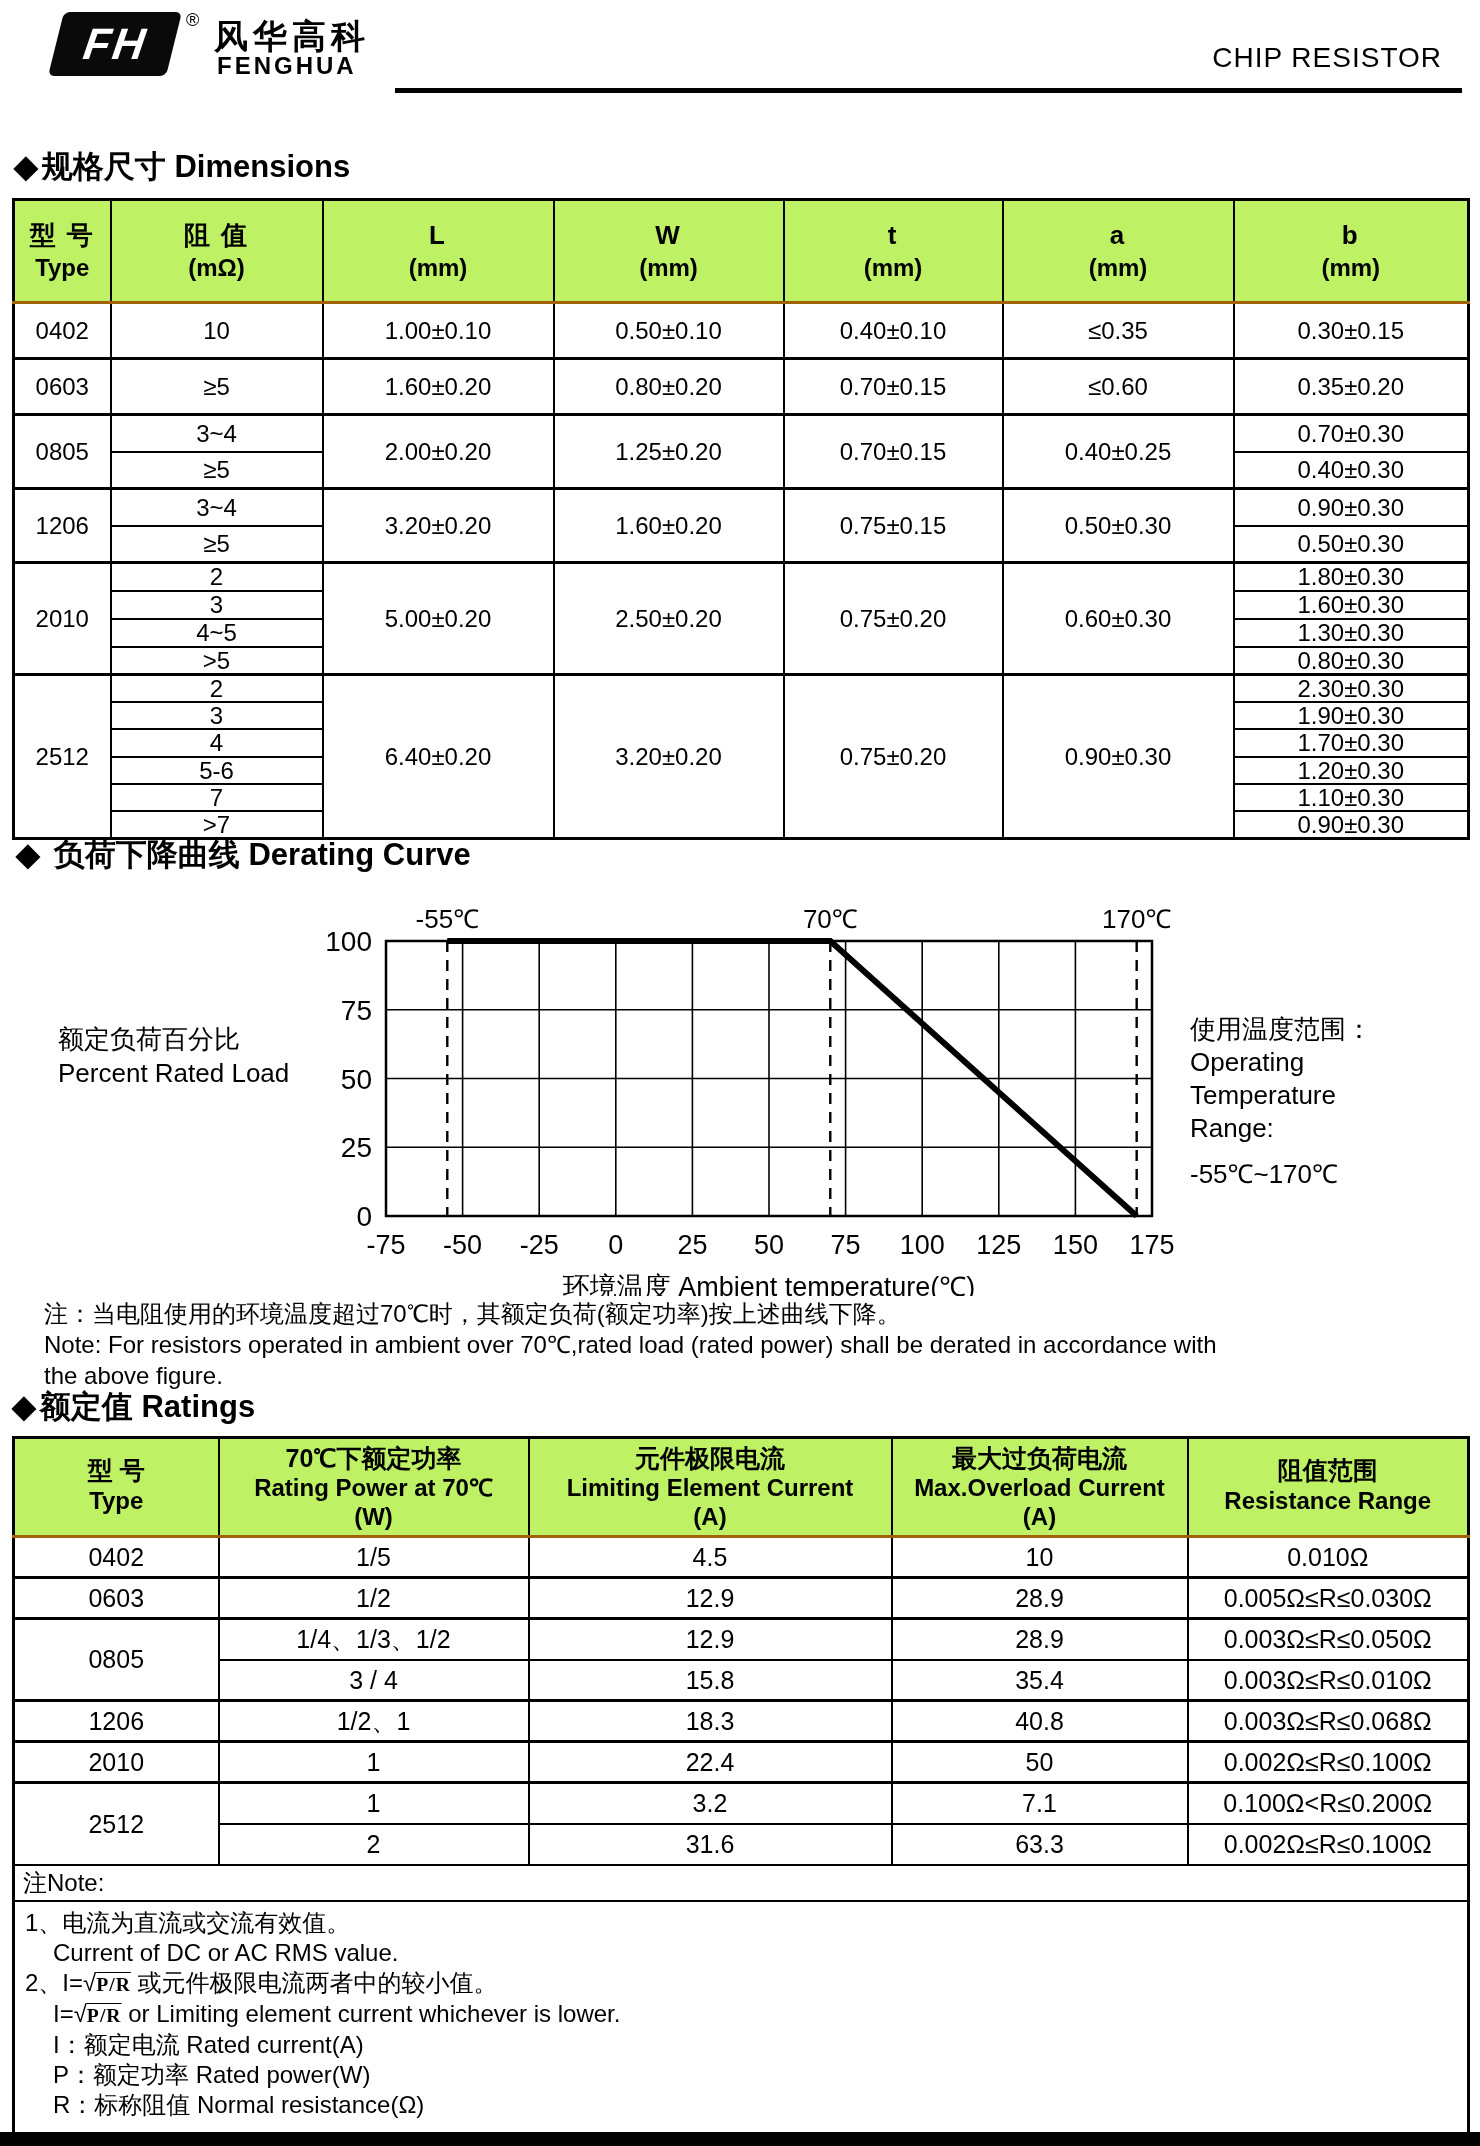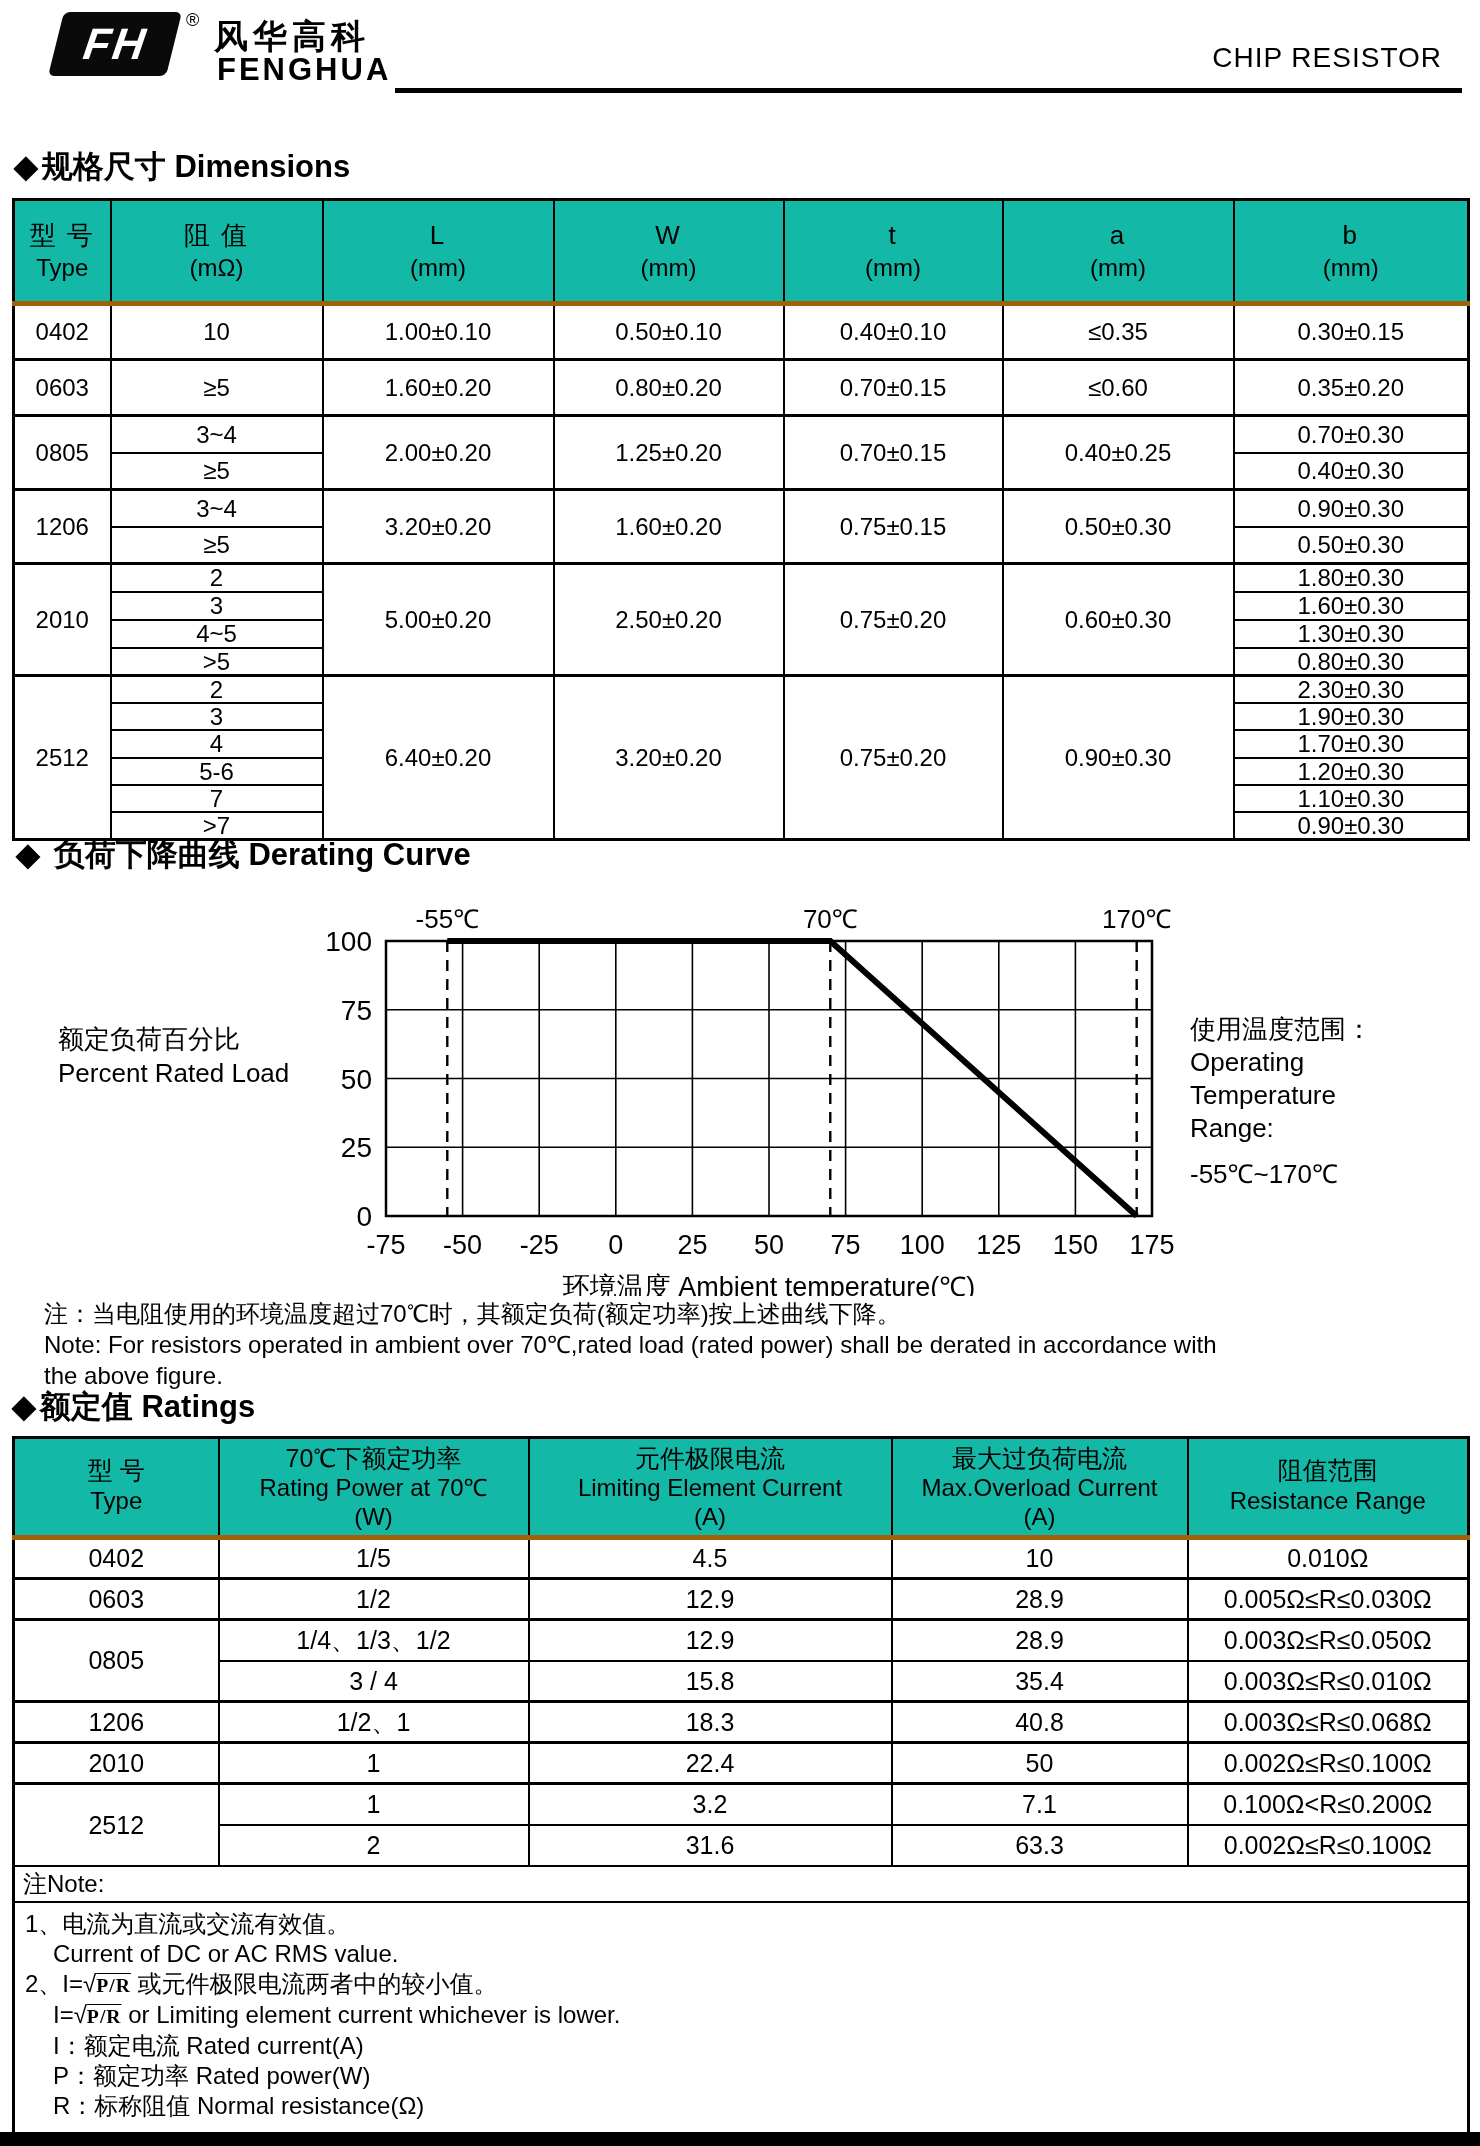--- a/index.html
+++ b/index.html
@@ -6,38 +6,38 @@
   #page{position:relative;width:1480px;height:2146px;background:#fff;color:#000;
         font-family:"Liberation Sans", sans-serif;overflow:hidden;}
 
   
   .logo-mark{position:absolute;left:56px;top:12px;width:118px;height:64px;
              background:#0a0a0a;transform:skewX(-14deg);border-radius:6px;
              display:flex;align-items:center;justify-content:center;}
   .logo-mark span{color:#fff;font-weight:bold;font-style:italic;font-size:44px;letter-spacing:2px;transform:skewX(6deg);}
   .registered{position:absolute;left:186px;top:10px;font-size:18px;}
   .brand-cn{position:absolute;left:214px;top:14px;font-size:34px;font-weight:bold;letter-spacing:5px;}
-  .brand-en{position:absolute;left:217px;top:52px;font-size:31px;font-weight:bold;letter-spacing:3px;}
+  .brand-en{position:absolute;left:217px;top:52px;font-size:24px;font-weight:bold;letter-spacing:3px;}
   .doc-title{position:absolute;right:38px;top:42px;font-size:28px;letter-spacing:1px;}
   .header-rule{position:absolute;left:395px;top:88px;width:1067px;height:5px;background:#000;}
 
   
   .sec-title{position:absolute;font-size:31px;font-weight:bold;white-space:nowrap;}
   .sec-title .dia{margin-right:4px;}
   .sec-title .en{font-weight:bold;}
   #dims-title{left:14px;top:146px;}
   #derating-title{left:16px;top:834px;}
   #derating-title .dia{margin-right:14px;}
   #ratings-title{left:12px;top:1386px;text-align:center;}
 
   
   table{border-collapse:collapse;table-layout:fixed;border:3px solid #000;background:#fff;}
   th,td{border:2px solid #000;text-align:center;vertical-align:middle;padding:0;
         font-size:24px;line-height:1.05;overflow:hidden;}
-  thead th{background:#14b8a6;border-bottom:5px solid #a16207;font-weight:normal;}
+  thead th{background:#bef264;border-bottom:3px solid #a16207;font-weight:bold;}
   .group-start td{border-top:3px solid #000;}
   #dims-table{position:absolute;left:12px;top:198px;width:1455px;}
   #dims-table thead th{height:100px;}
   #dims-table thead .l1{font-size:26px;margin-bottom:6px;letter-spacing:2px;}
   #dims-table thead .l2{font-size:24px;}
   #ratings-table{position:absolute;left:12px;top:1436px;width:1455px;}
   #ratings-table thead th{height:96px;}
   #ratings-table thead .l1{font-size:25px;margin-bottom:4px;}
   #ratings-table thead .l2{font-size:24px;margin-bottom:4px;}
   #ratings-table thead .l3{font-size:24px;}

